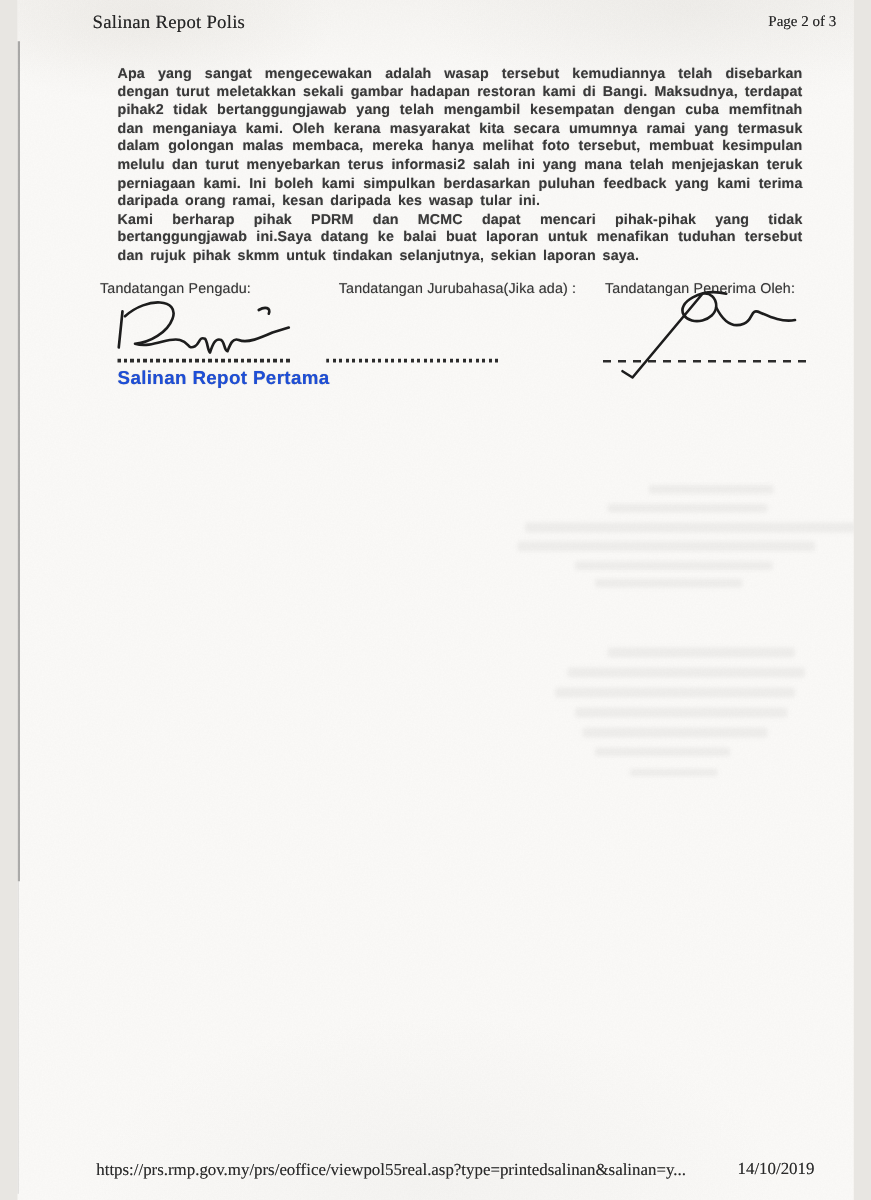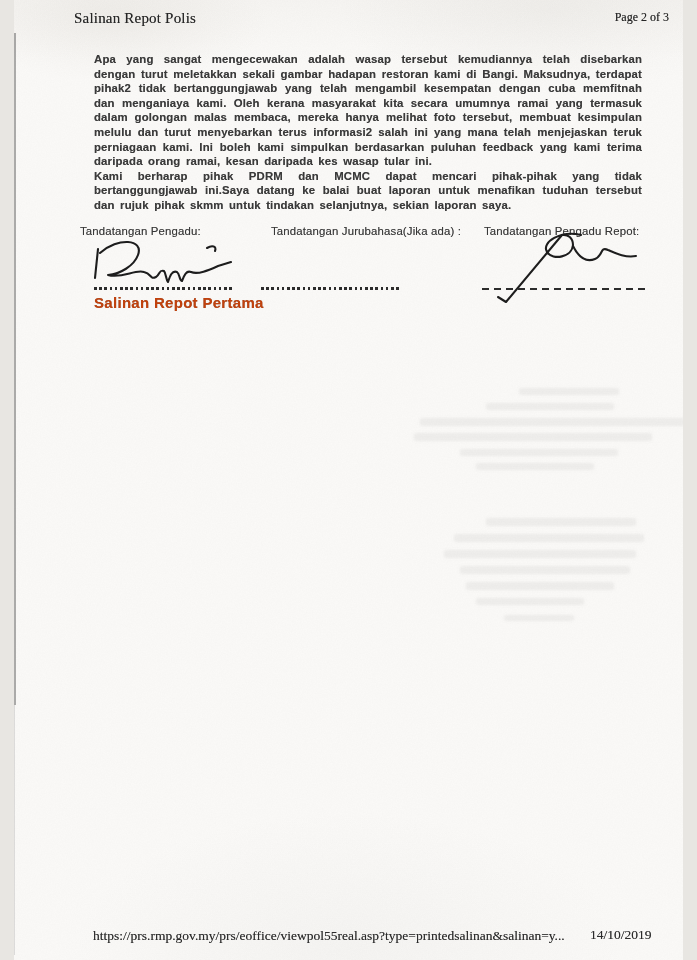--- a/index.html
+++ b/index.html
@@ -76,31 +76,30 @@
   .sig-line.dashed{
     height:2px;top:288px;
     background:repeating-linear-gradient(90deg,#2c2c2c 0 7px,transparent 7px 12px);
   }
   .sig-line.l1{left:80px;width:138px;}
   .sig-line.l2{left:247px;width:138px;}
   .sig-line.l3{left:468px;width:168px;}
 
   .copy-label{
     position:absolute;left:80px;top:294px;
-    font-size:15px;font-weight:bold;color:#c2410c;
+    font-size:15px;font-weight:bold;color:#1d4ed8;
     letter-spacing:.3px;
     text-shadow:0 0 .6px rgba(45,45,45,.55);
   }
 
   .footer-url{
     position:absolute;left:63px;top:928px;
     font-family:"Liberation Serif", serif;
     font-size:13.5px;color:#2b2b2b;
     text-shadow:0 0 .5px rgba(40,40,40,.5);
-    margin-left:16px;
   }
   .footer-date{
     position:absolute;left:553px;top:927px;
     font-family:"Liberation Serif", serif;
     font-size:13.5px;color:#2b2b2b;
     text-shadow:0 0 .5px rgba(40,40,40,.5);
     margin-left:23px;
   }
 
   
@@ -125,21 +124,21 @@
   <div class="header-title">Salinan Repot Polis</div>
   <div class="page-indicator">Page 2 of 3</div>
 
   <div class="report-body">
     <p>Apa yang sangat mengecewakan adalah wasap tersebut kemudiannya telah disebarkan dengan turut meletakkan sekali gambar hadapan restoran kami di Bangi. Maksudnya, terdapat pihak2 tidak bertanggungjawab yang telah mengambil kesempatan dengan cuba memfitnah dan menganiaya kami. Oleh kerana masyarakat kita secara umumnya ramai yang termasuk dalam golongan malas membaca, mereka hanya melihat foto tersebut, membuat kesimpulan melulu dan turut menyebarkan terus informasi2 salah ini yang mana telah menjejaskan teruk perniagaan kami. Ini boleh kami simpulkan berdasarkan puluhan feedback yang kami terima daripada orang ramai, kesan daripada kes wasap tular ini.</p>
     <p>Kami berharap pihak PDRM dan MCMC dapat mencari pihak-pihak yang tidak bertanggungjawab ini.Saya datang ke balai buat laporan untuk menafikan tuduhan tersebut dan rujuk pihak skmm untuk tindakan selanjutnya, sekian laporan saya.</p>
   </div>
 
   <div class="sig-label c1">Tandatangan Pengadu:</div>
   <div class="sig-label c2">Tandatangan Jurubahasa(Jika ada) :</div>
-  <div class="sig-label c3">Tandatangan Pengadu Repot:</div>
+  <div class="sig-label c3">Tandatangan Penerima Oleh:</div>
 
   <svg class="sig-svg sig1" viewBox="0 0 152 52" xmlns="http://www.w3.org/2000/svg">
     <g fill="none" stroke="#1d1d1d" stroke-width="2.1" stroke-linecap="round" stroke-linejoin="round">
       <path d="M10 13 L7 42"></path>
       <path d="M12 17 C30 1 56 3 50 19 C46 30 32 38 20 39 C34 43 47 33 56 36 C64 38 62 44 68 41 C72 39 71 33 76 35 C78 37 78 44 80 46 C82 40 84 34 89 36 C92 38 91 44 94 45 C96 40 98 34 103 36 C110 39 121 34 130 30 L143 26"></path>
       <path d="M119 12 C124 9 129 10 127 15"></path>
     </g>
   </svg>
 
   <svg class="sig-svg sig3" viewBox="0 0 168 82" xmlns="http://www.w3.org/2000/svg">

